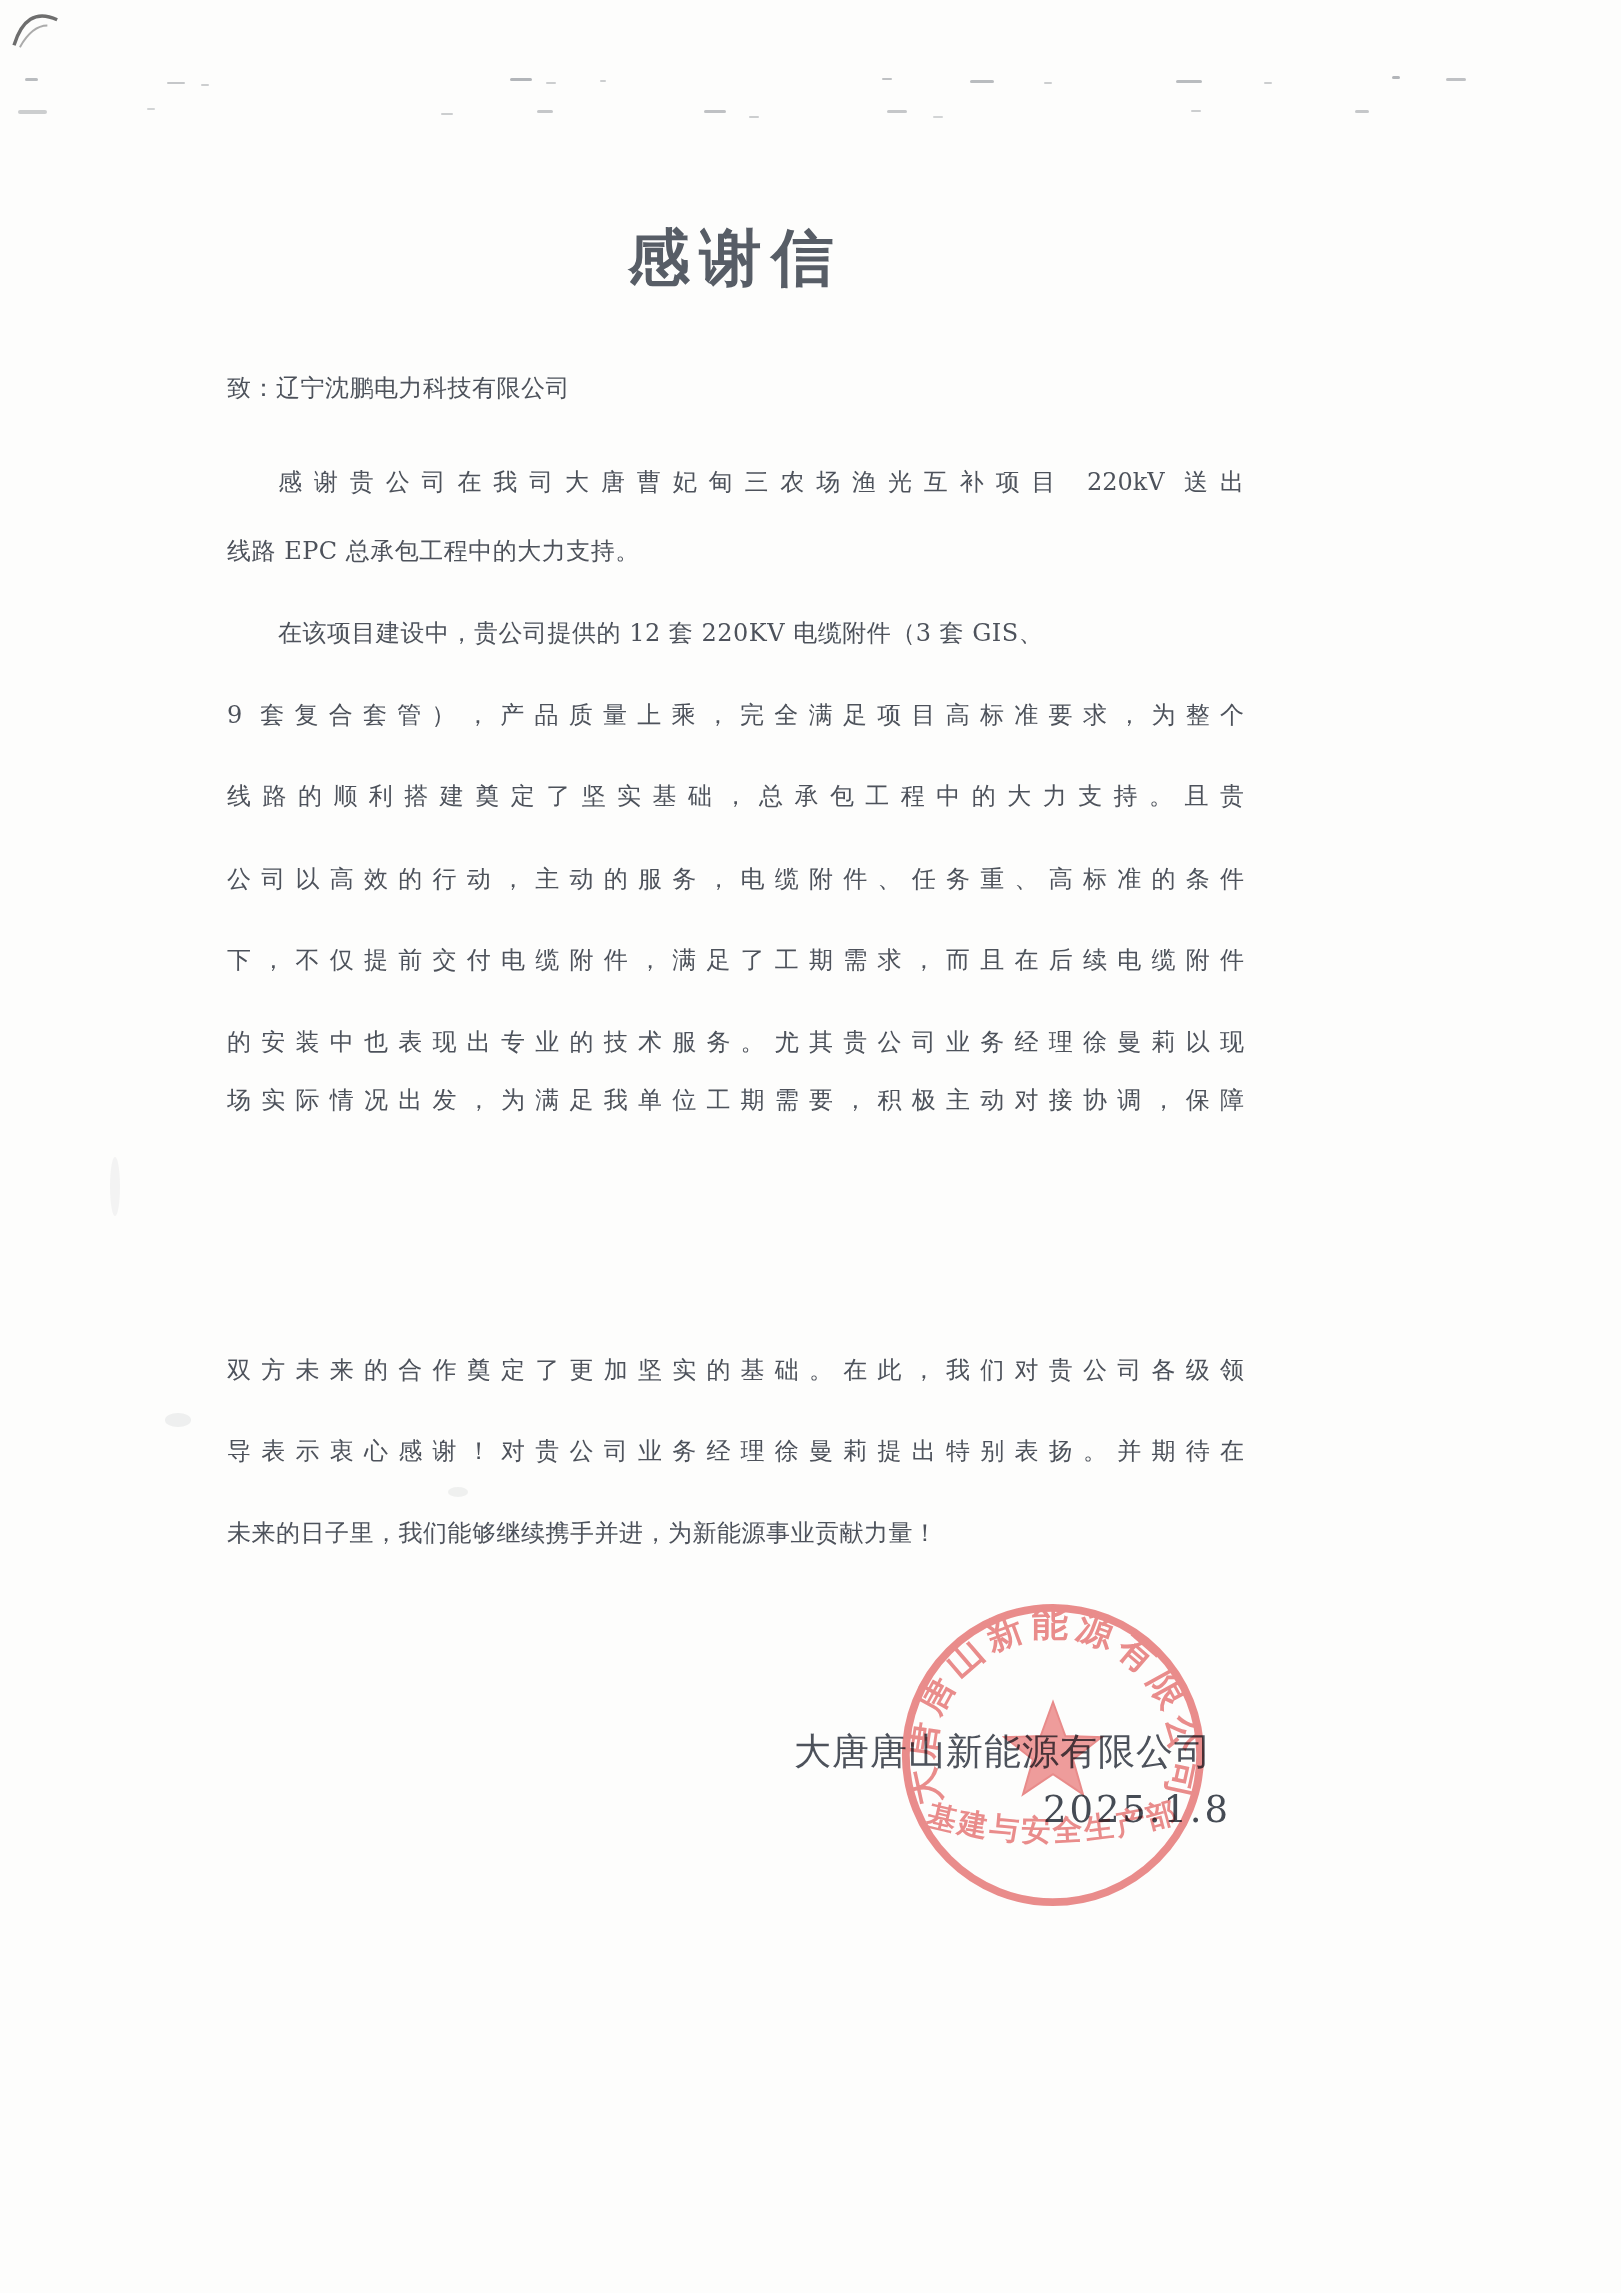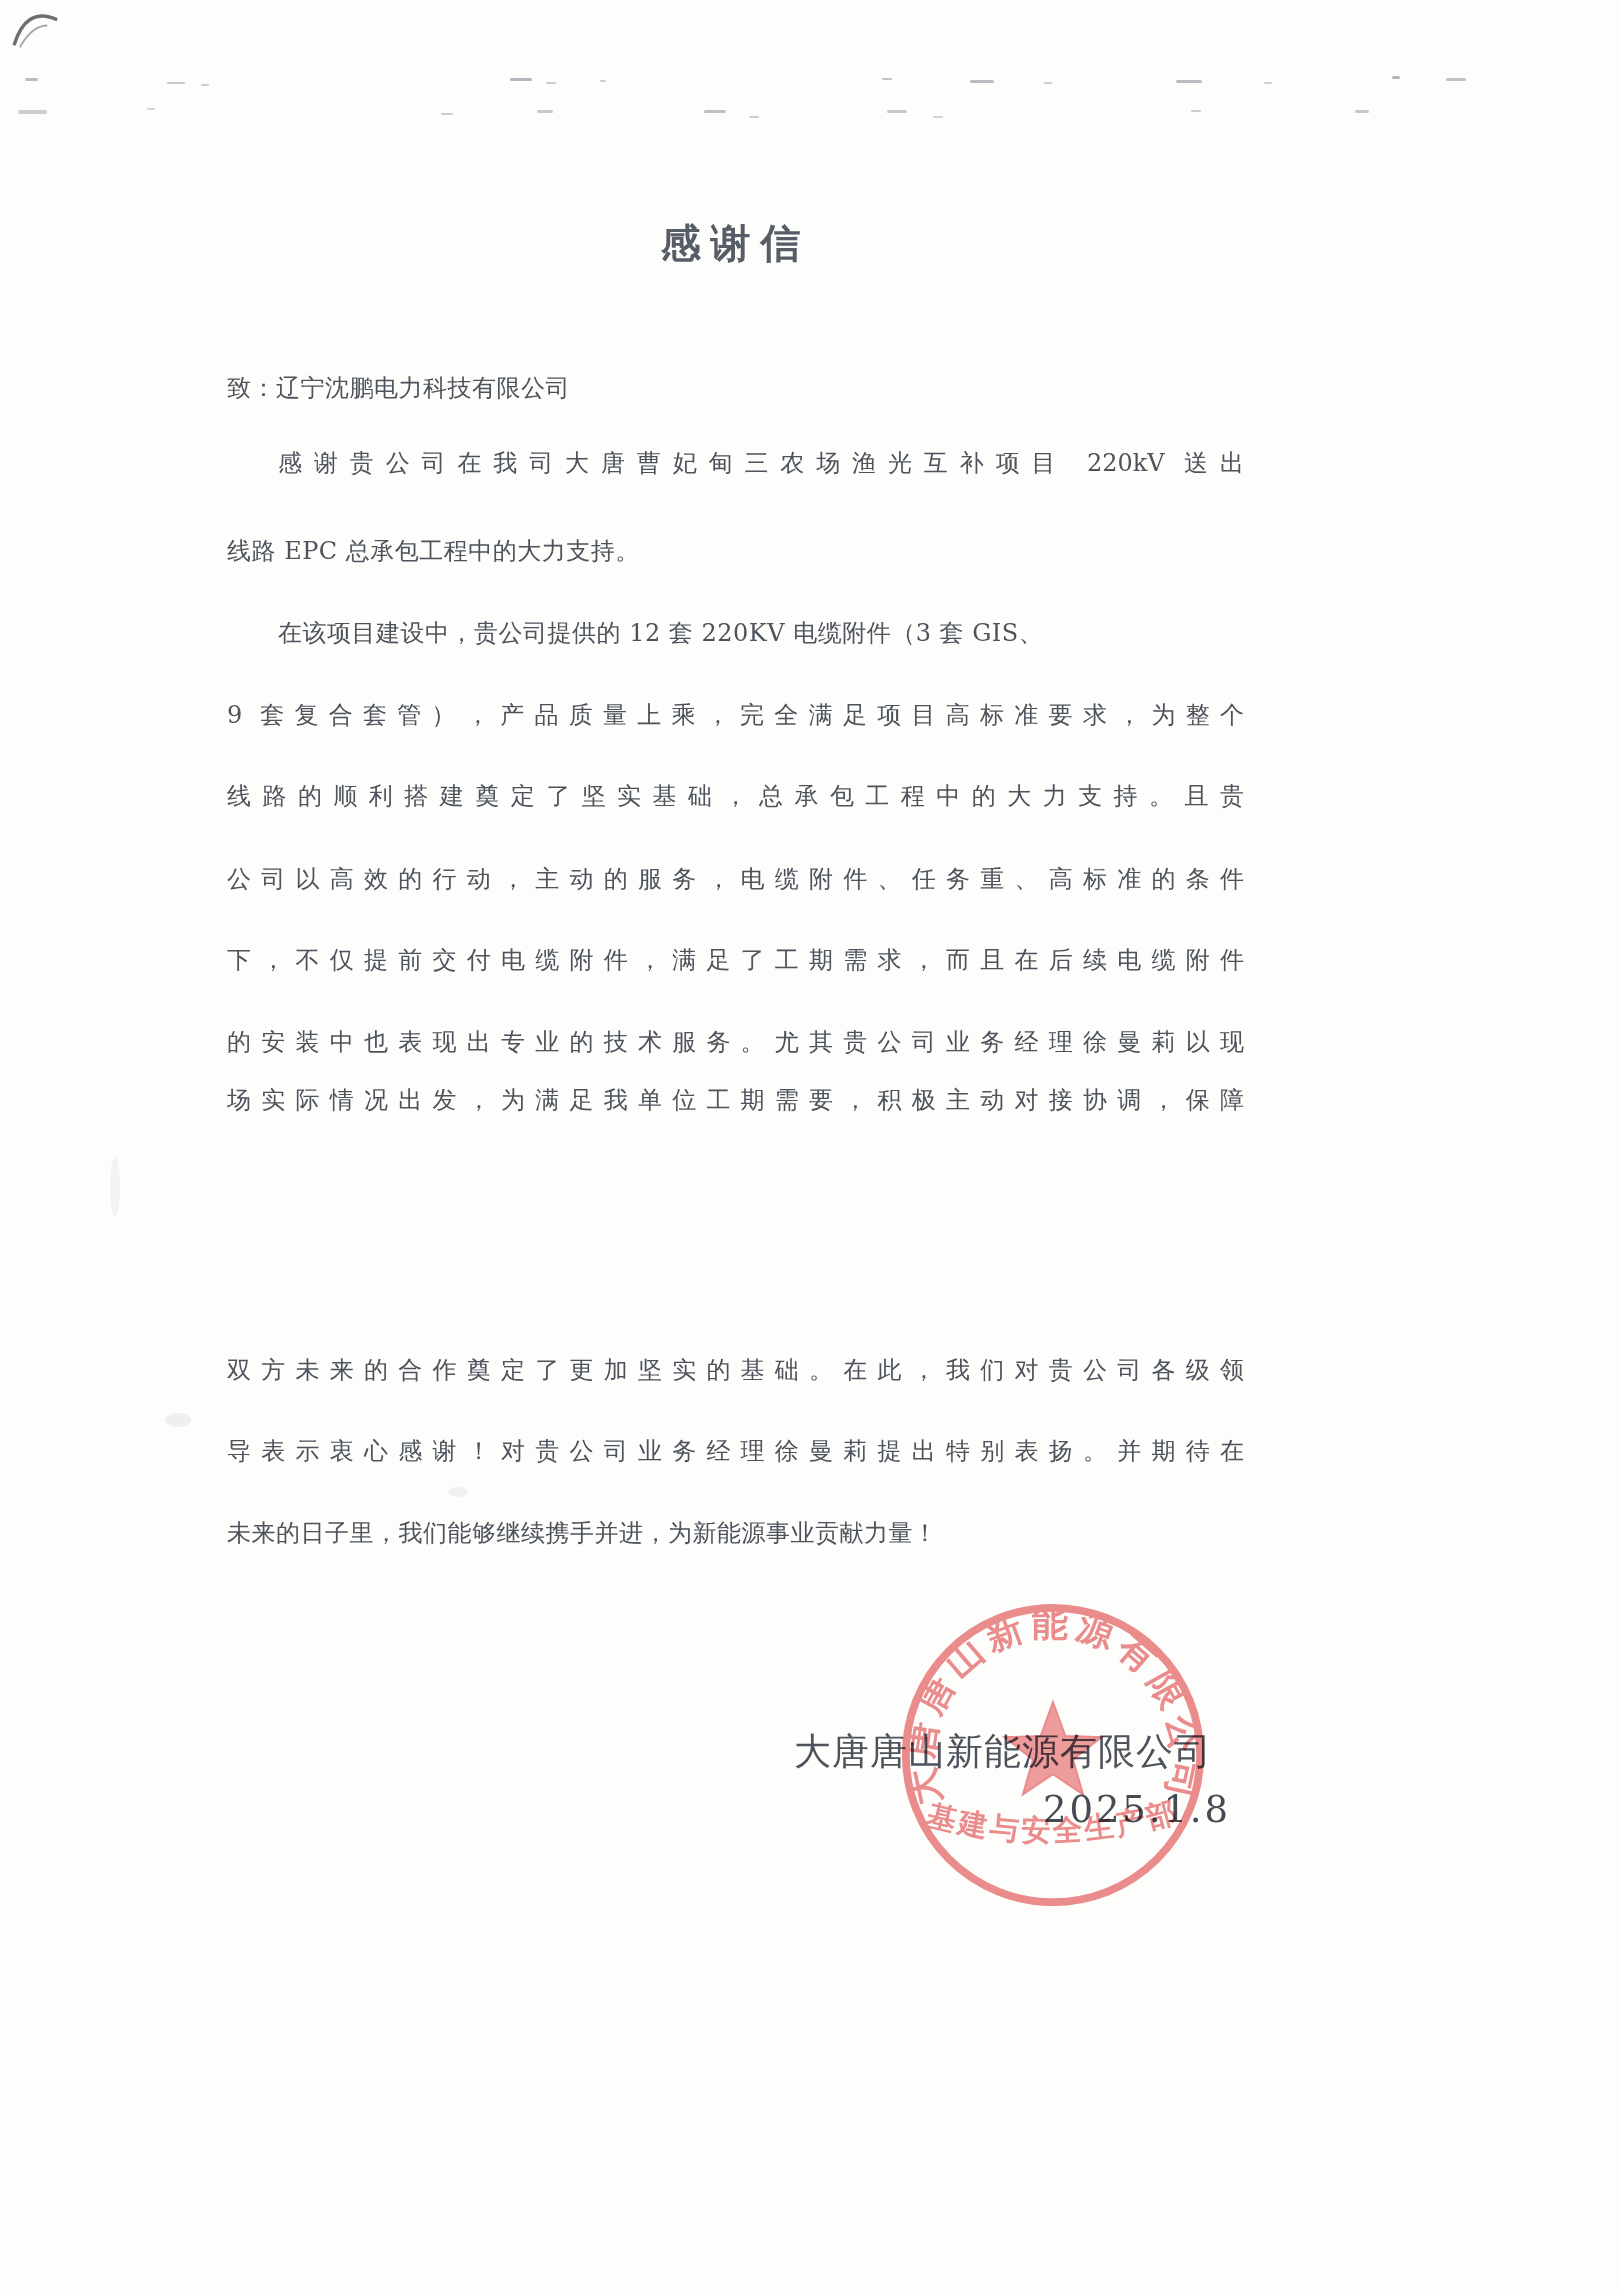--- a/index.html
+++ b/index.html
@@ -9,21 +9,21 @@
   }
   html,body{margin:0;padding:0;}
   body{
     width:1621px;height:2294px;position:relative;overflow:hidden;
     background:#fdfdfc;
     font-family:"DejaVu Serif","Liberation Serif",serif;
   }
   .page{position:absolute;inset:0;}
   .title{
     position:absolute;left:227px;top:216px;width:1017px;
-    text-align:center;font-size:40px;font-weight:700;letter-spacing:9.8px;
+    text-align:center;font-size:62px;font-weight:700;letter-spacing:9.8px;
     color:var(--title-ink);
     font-family:Liberation Serif, serif;
   }
   .line{
     position:absolute;left:227px;width:1017px;height:49px;
     font-size:24px;line-height:47px;color:var(--ink);
     letter-spacing:0.5px;white-space:nowrap;
   }
   .wrapok{white-space:normal;}
   .j{
@@ -89,21 +89,21 @@
   <div class="speck" style="left:1191px;top:110px;width:9.8px;height:2px;opacity:.4"></div>
   <div class="speck" style="left:1355px;top:110px;width:13.7px;height:2.9px;opacity:.45"></div>
   <div class="faint" style="left:110px;top:1157px;width:9.8px;height:59px;opacity:.10"></div>
   <div class="faint" style="left:165px;top:1413px;width:25.5px;height:13.7px;opacity:.15"></div>
   <div class="faint" style="left:448px;top:1487px;width:19.6px;height:9.8px;opacity:.14"></div>
 
   <div class="title">感谢信</div>
 
   <div class="line" style="top:365px">致：辽宁沈鹏电力科技有限公司</div>
 
-  <div class="line j indent" style="top:440px">感谢贵公司在我司大唐曹妃甸三农场渔光互补项目 220kV 送出</div>
+  <div class="line j indent" style="top:459px">感谢贵公司在我司大唐曹妃甸三农场渔光互补项目 220kV 送出</div>
   <div class="line" style="top:528px">线路 EPC 总承包工程中的大力支持。</div>
   <div class="line wrapok indent" style="top:610px">在该项目建设中，贵公司提供的 12 套 220KV 电缆附件（3 套 GIS、</div>
   <div class="line j" style="top:692px">9 套复合套管），产品质量上乘，完全满足项目高标准要求，为整个</div>
   <div class="line j" style="top:773px">线路的顺利搭建奠定了坚实基础，总承包工程中的大力支持。且贵</div>
   <div class="line j" style="top:856px">公司以高效的行动，主动的服务，电缆附件、任务重、高标准的条件</div>
   <div class="line j" style="top:937px">下，不仅提前交付电缆附件，满足了工期需求，而且在后续电缆附件</div>
   <div class="line j" style="top:1019px">的安装中也表现出专业的技术服务。尤其贵公司业务经理徐曼莉以现</div>
   <div class="line j" style="top:1077px">场实际情况出发，为满足我单位工期需要，积极主动对接协调，保障</div>
   <div class="line j" style="top:1347px">双方未来的合作奠定了更加坚实的基础。在此，我们对贵公司各级领</div>
   <div class="line j" style="top:1428px">导表示衷心感谢！对贵公司业务经理徐曼莉提出特别表扬。并期待在</div>

